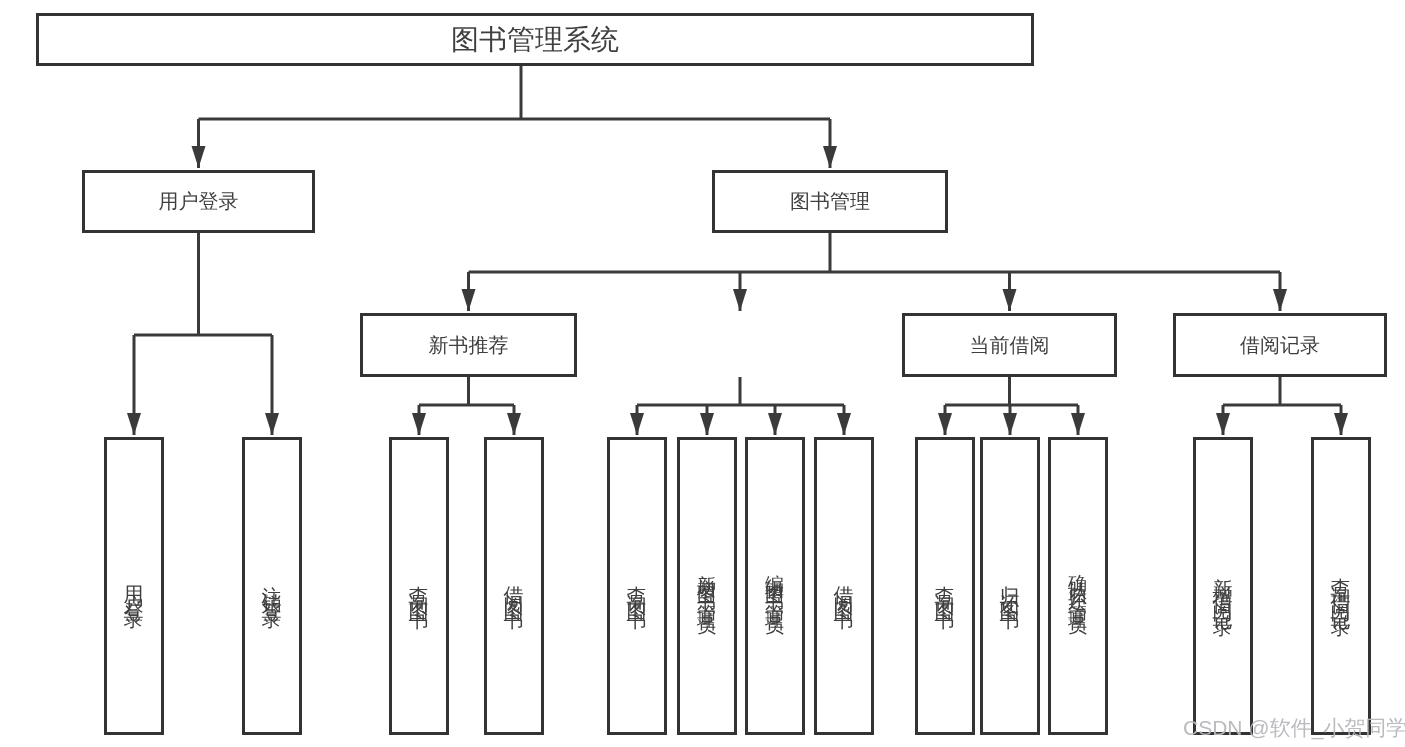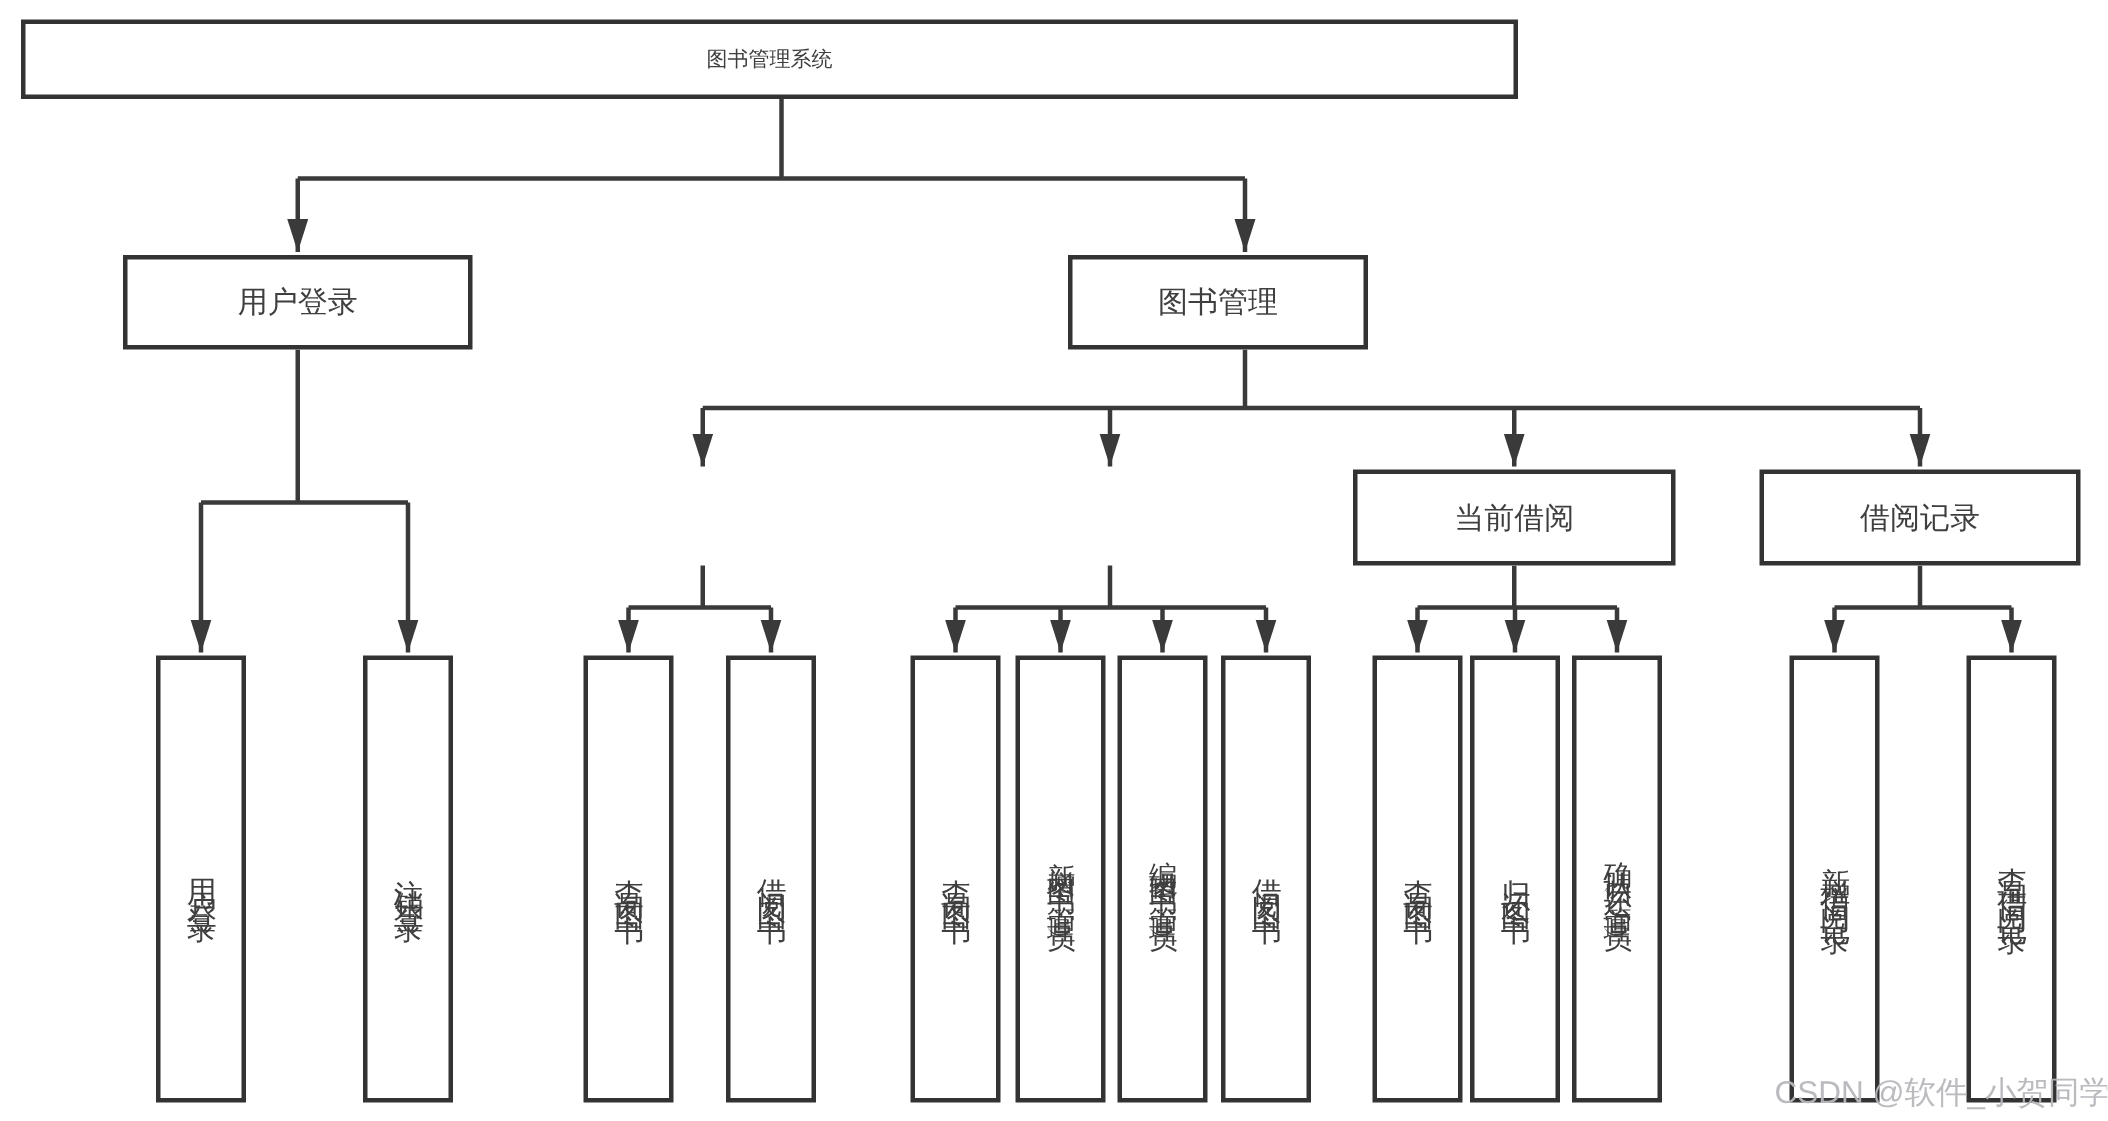--- a/index.html
+++ b/index.html
@@ -28,23 +28,23 @@
     border: 3px solid #333333;
     display: flex;
     align-items: center;
     justify-content: center;
     color: #3f3f3f;
     font-size: 20px;
     z-index: 1;
     text-align: center;
     white-space: nowrap;
   }
-  #root-box        { left: 14px;   top: 13px;  width: 998px; height: 53px; font-size: 14px; }
+  #root-box        { left: 36px;   top: 13px;  width: 998px; height: 53px; font-size: 28px; }
   #user-login      { left: 82px;   top: 170px; width: 233px; height: 63px; }
-  #book-mgmt       { left: 712px;  top: 170px; width: 200px; height: 63px; }
+  #book-mgmt       { left: 712px;  top: 170px; width: 236px; height: 63px; }
   #new-book        { left: 360px;  top: 313px; width: 217px; height: 64px; }
   #book-borrow     { left: 634px;  top: 313px; width: 212px; height: 64px; }
   #current-borrow  { left: 902px;  top: 313px; width: 215px; height: 64px; text-align: right; }
   #borrow-records  { left: 1173px; top: 313px; width: 214px; height: 64px; }
   .leaf {
     position: absolute;
     box-sizing: border-box;
     top: 437px;
     width: 60px;
     height: 298px;
@@ -146,20 +146,23 @@
     <span>图书管理系统</span>
   </div>
 
   <div class="box" id="user-login">
     <span>用户登录</span>
   </div>
   <div class="box" id="book-mgmt">
     <span>图书管理</span>
   </div>
 
+  <div class="box" id="new-book">
+    <span>新书推荐</span>
+  </div>
   <div class="box" id="current-borrow">
     <span>当前借阅</span>
   </div>
   <div class="box" id="borrow-records">
     <span>借阅记录</span>
   </div>
 
   <div class="leaf" id="l-a1">
     <span>用户登录</span>
   </div>

